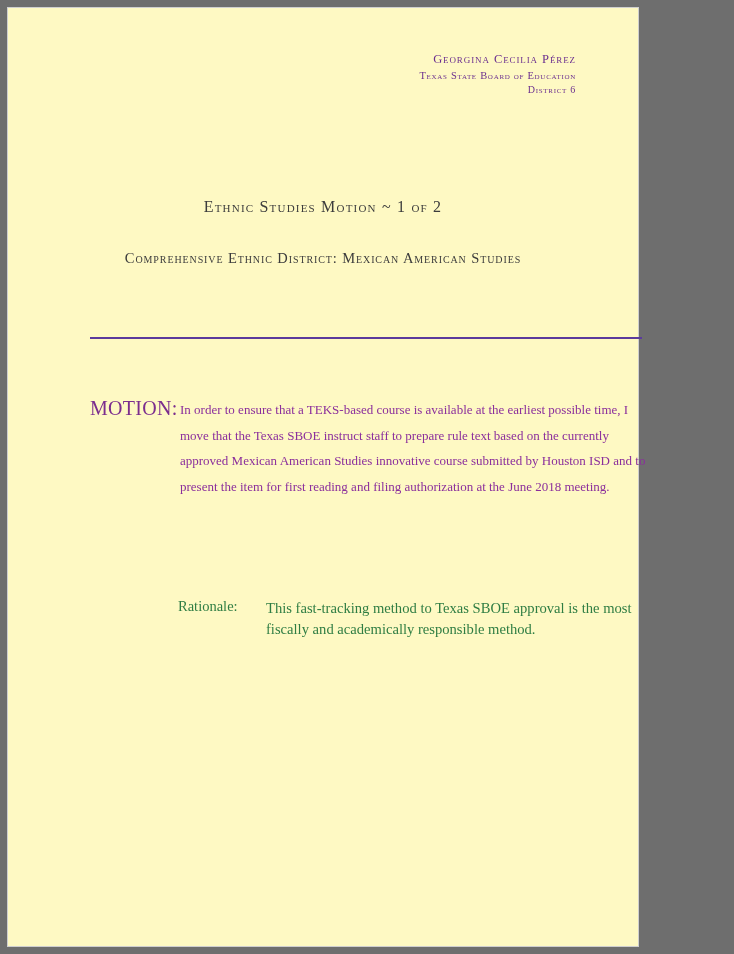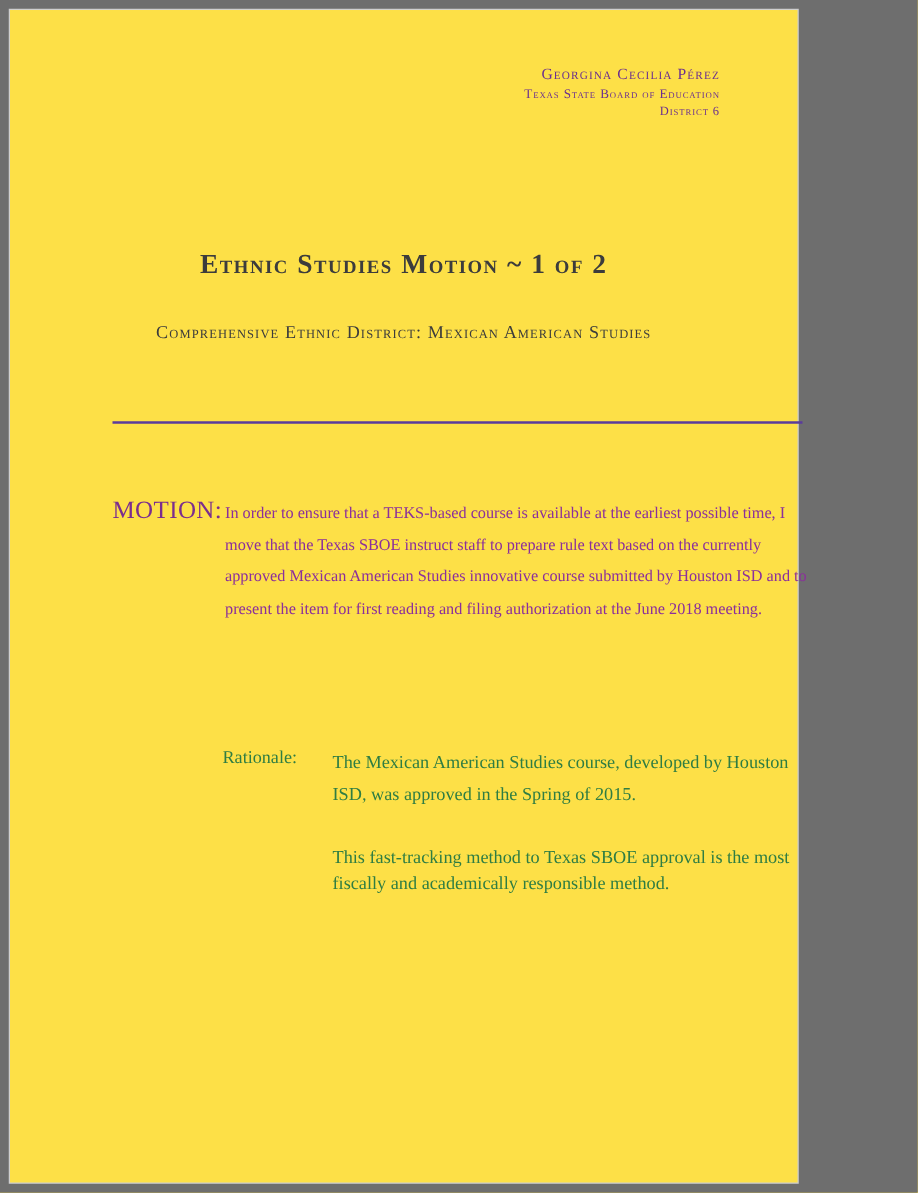--- a/index.html
+++ b/index.html
@@ -12,21 +12,21 @@
     height: 954px;
     overflow: hidden;
     font-family: "Liberation Serif", serif;
   }
   #page {
     position: absolute;
     left: 8px;
     top: 8px;
     width: 630px;
     height: 938px;
-    background: #fde047;
+    background: #fef9c3;
     box-shadow: 0 0 0 1px #cfcfcf;
   }
 
   
   .letterhead {
     position: absolute;
     right: 62px;
     top: 42px;
     text-align: right;
     color: #6b2f8f;
@@ -52,23 +52,22 @@
   .title-block {
     position: absolute;
     left: 0;
     right: 0;
     top: 190px;
     text-align: center;
     color: #3c3c3c;
   }
   .doc-title {
     font-variant: small-caps;
-    font-size: 22px;
+    font-size: 16px;
     letter-spacing: 1.2px;
-    font-weight: bold;
   }
   .doc-subtitle {
     margin-top: 34px;
     font-variant: small-caps;
     font-size: 14.5px;
     letter-spacing: 0.9px;
   }
   .doc-date {
     margin-top: 27px;
     font-variant: small-caps;
@@ -158,18 +157,17 @@
   <div class="rule"></div>
 
   <div class="motion-row">
     <div class="motion-label">MOTION:</div>
     <div class="motion-body">In order to ensure that a TEKS-based course is available at the earliest possible time, I move that the Texas SBOE instruct staff to prepare rule text based on the currently approved Mexican American Studies innovative course submitted by Houston ISD and to present the item for first reading and filing authorization at the June 2018 meeting.</div>
   </div>
 
   <div class="rationale-row">
     <div class="rationale-label">Rationale:</div>
     <div class="rationale-body">
-      <p>The Mexican American Studies course, developed by Houston ISD, was approved in the Spring of 2015.</p>
       <p class="tight">This fast-tracking method to Texas SBOE approval is the most fiscally and academically responsible method.</p>
     </div>
   </div>
 
 </div>
 
 </body></html>

